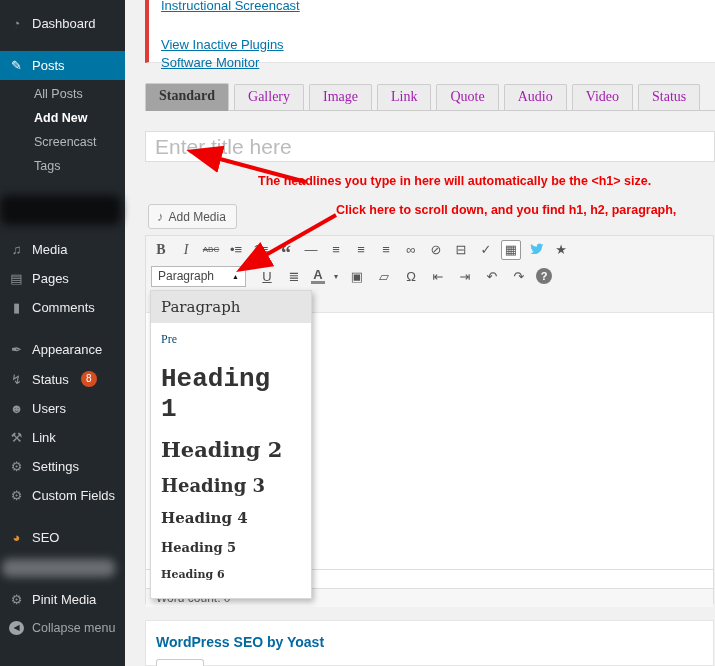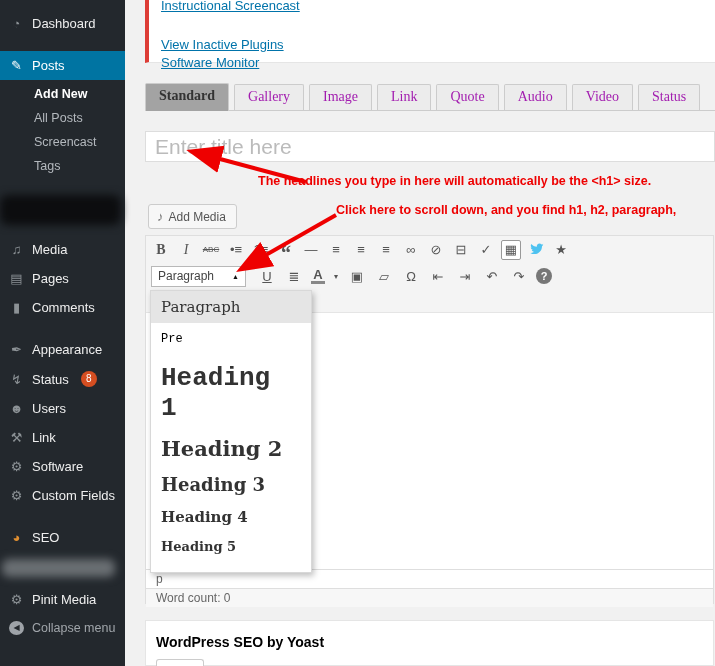--- a/index.html
+++ b/index.html
@@ -80,32 +80,32 @@
   .shiftico { color:#333; font-weight:bold; }
   .canvas { height:256px; background:#fff; }
   .pathbar { height:19px; border-top:1px solid #dedede; font-size:12px; color:#666; padding:2px 10px; background:#fff; }
   .wcbar { height:19px; border-top:1px solid #dedede; background:#f7f7f7; font-size:12px; color:#666; padding:2px 10px; }
 
   
   .dropdown { position:absolute; left:150px; top:290px; width:162px; background:#fff;
       border:1px solid #d8d8d8; box-shadow:2px 3px 6px rgba(0,0,0,.25); z-index:5; padding-bottom:12px; }
   .dd-item { padding:5px 10px; color:#333; cursor:pointer; font-family:"DejaVu Serif", serif; }
   .dd-paragraph { background:#e5e5e5; font-size:15px; padding:7px 10px; }
-  .dd-pre { font-family:Liberation Mono, monospace; font-size:12px; color:#000000; padding:9px 10px; }
+  .dd-pre { font-family:Liberation Serif, serif; font-size:12px; color:#0c4a6e; padding:9px 10px; }
   .dd-h1 { font-size:26px; font-weight:bold; padding:8px 10px 6px;font-family:Liberation Mono, monospace; }
   .dd-h2 { font-size:21px; font-weight:bold; padding:7px 10px 6px; }
   .dd-h3 { font-size:18px; font-weight:bold; padding:7px 10px 6px; }
   .dd-h4 { font-size:15px; font-weight:bold; padding:7px 10px 6px; }
   .dd-h5 { font-size:13px; font-weight:bold; padding:7px 10px 6px; }
   .dd-h6 { font-size:11px; font-weight:bold; padding:7px 10px 5px; }
 
   
   .yoast { position:absolute; left:145px; top:620px; width:569px; height:46px; background:#fff;
       border:1px solid #e5e5e5; z-index:1; }
-  .yoast-title { font-size:14px; font-weight:bold; color:#000000; padding:13px 10px 9px; }
+  .yoast-title { font-size:14px; font-weight:bold; color:#0369a1; padding:13px 10px 9px; }
   .yoast-tab { margin-left:10px; width:48px; height:10px; border:1px solid #ccc; border-bottom:none;
       background:#fff; border-radius:3px 3px 0 0; }
 
   .arrows { position:absolute; left:0; top:0; z-index:7; pointer-events:none; }
 </style>
 </head>
 <body>
 
 <div class="app">
 
@@ -114,22 +114,22 @@
     <div class="mi">
       <span class="ico">◔</span>
       <span>Dashboard</span>
     </div>
     <div class="gap12"></div>
     <div class="mi active">
       <span class="ico">✎</span>
       <span>Posts</span>
     </div>
     <div class="submenu">
+      <div class="smi">All Posts</div>
       <div class="smi current">Add New</div>
-      <div class="smi">All Posts</div>
       <div class="smi">Screencast</div>
       <div class="smi">Tags</div>
     </div>
     <div class="blur1"></div>
     <div class="mi">
       <span class="ico">♫</span>
       <span>Media</span>
     </div>
     <div class="mi">
       <span class="ico">▤</span>
@@ -152,21 +152,21 @@
     <div class="mi">
       <span class="ico">☻</span>
       <span>Users</span>
     </div>
     <div class="mi">
       <span class="ico">⚒</span>
       <span>Link</span>
     </div>
     <div class="mi">
       <span class="ico">⚙</span>
-      <span>Software</span>
+      <span>Settings</span>
     </div>
     <div class="mi">
       <span class="ico">⚙</span>
       <span>Custom Fields</span>
     </div>
     <div class="gap12"></div>
     <div class="mi">
       <span class="ico seo-ico">◕</span>
       <span>SEO</span>
     </div>
@@ -260,20 +260,21 @@
   </div>
 
   <div class="dropdown">
     <div class="dd-item dd-paragraph">Paragraph</div>
     <div class="dd-item dd-pre">Pre</div>
     <div class="dd-item dd-h1">Heading 1</div>
     <div class="dd-item dd-h2">Heading 2</div>
     <div class="dd-item dd-h3">Heading 3</div>
     <div class="dd-item dd-h4">Heading 4</div>
     <div class="dd-item dd-h5">Heading 5</div>
+    <div class="dd-item dd-h6">Heading 6</div>
   </div>
 
   <div class="yoast">
     <div class="yoast-title">WordPress SEO by Yoast</div>
     <div class="yoast-tab"></div>
   </div>
 
   <svg class="arrows" width="715" height="666">
     <defs>
       <marker id="ah" markerWidth="9" markerHeight="8" refX="7" refY="3.5" orient="auto">

